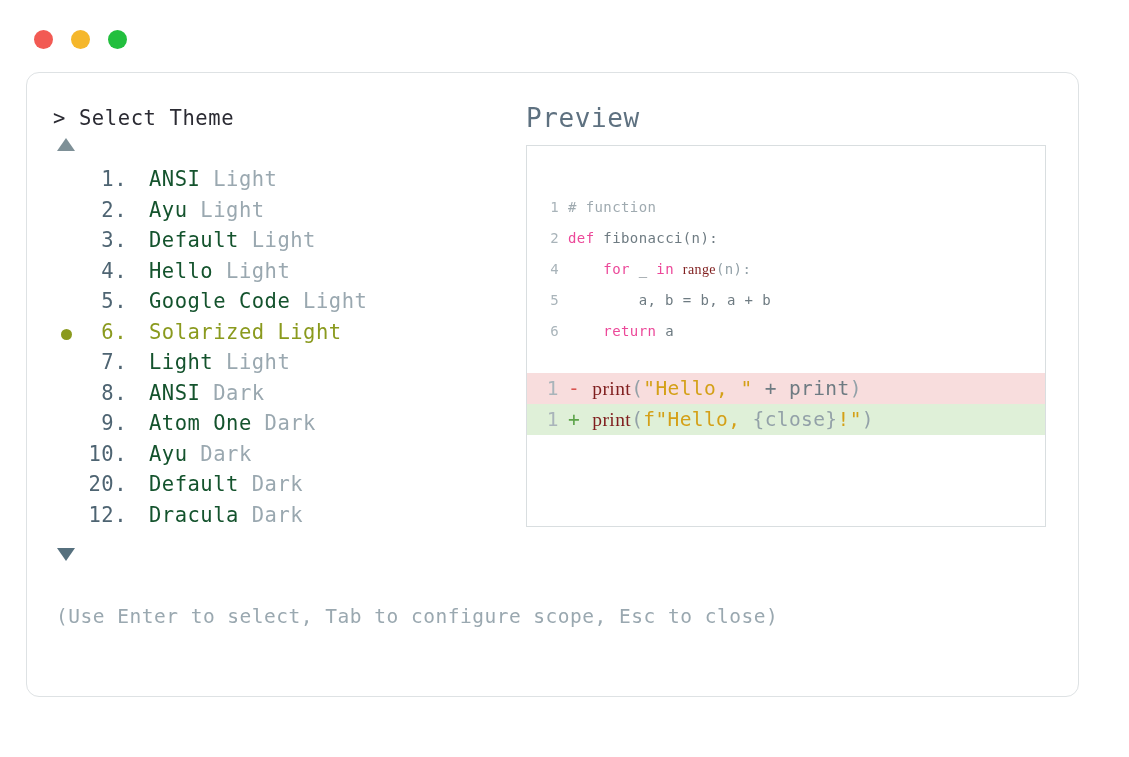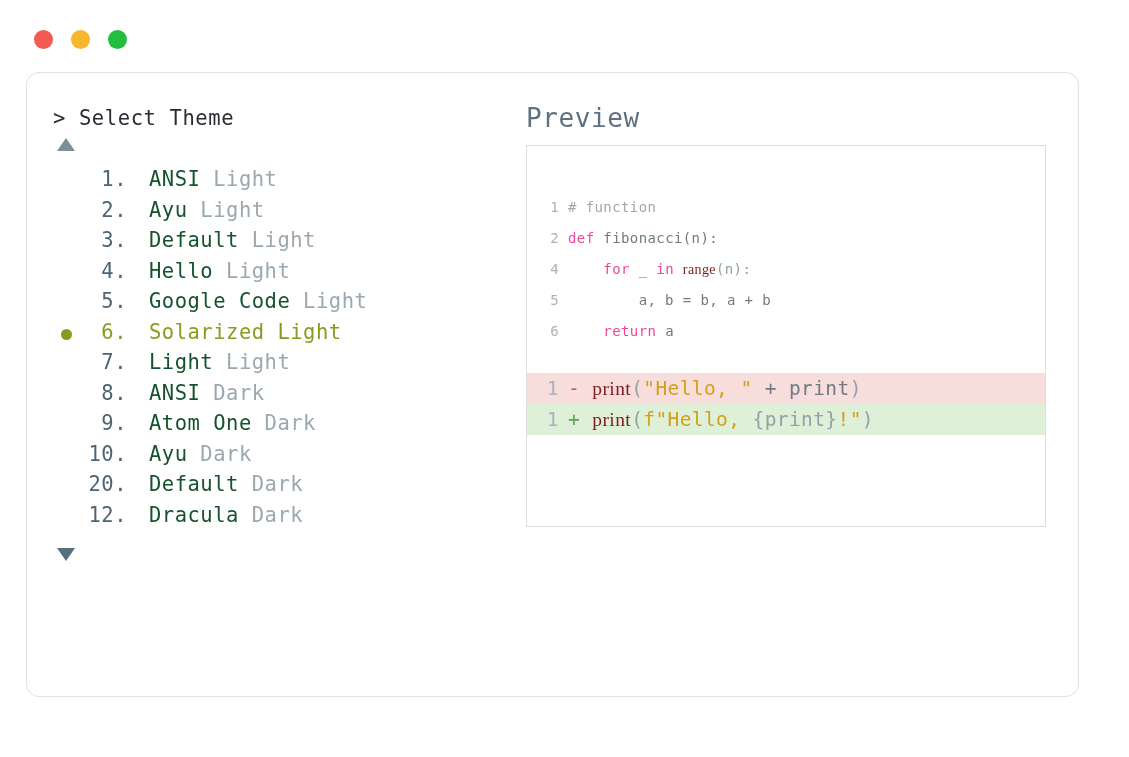--- a/index.html
+++ b/index.html
@@ -233,22 +233,23 @@
           <div id="code-block">
               <div class="code-line"><span class="ln">1</span><span class="tok-comment"># function</span></div>
               <div class="code-line"><span class="ln">2</span><span class="tok-kw">def</span><span class="tok-plain"> fibonacci(n):</span></div>
               <div class="code-line"><span class="ln">4</span><span class="tok-plain">    </span><span class="tok-kw">for</span><span class="tok-plain"> _ </span><span class="tok-kw">in</span><span class="tok-plain"> </span><span class="tok-fn">range</span><span class="tok-punct">(n):</span></div>
               <div class="code-line"><span class="ln">5</span><span class="tok-plain">        a, b = b, a + b</span></div>
               <div class="code-line"><span class="ln">6</span><span class="tok-plain">    </span><span class="tok-kw">return</span><span class="tok-plain"> a</span></div>
             </div>
           <div class="diff-gap"></div>
           <div id="diff-block">
               <div class="diff-line diff-del"><span class="ln">1</span><span class="tok-minus">- </span><span class="tok-fn">print</span><span class="tok-punct">(</span><span class="tok-str">"Hello, "</span><span class="tok-plain"> + </span><span class="tok-plain">print</span><span class="tok-punct">)</span></div>
-              <div class="diff-line diff-add"><span class="ln">1</span><span class="tok-plus">+ </span><span class="tok-fn">print</span><span class="tok-punct">(</span><span class="tok-str">f"Hello, </span><span class="tok-punct">{print}</span><span class="tok-str">!"</span><span class="tok-punct">)</span></div>
+              <div class="diff-line diff-add"><span class="ln">1</span><span class="tok-plus">+ </span><span class="tok-fn">print</span><span class="tok-punct">(</span><span class="tok-str">f"Hello, </span><span class="tok-punct">{close}</span><span class="tok-str">!"</span><span class="tok-punct">)</span></div>
             </div>
         </div>
       </div>
 
     </div>
 
+    <div class="hint">(Use Enter to select, Tab to configure scope, Esc to close)</div>
   </div>
 
 </div>
 
 </body></html>

